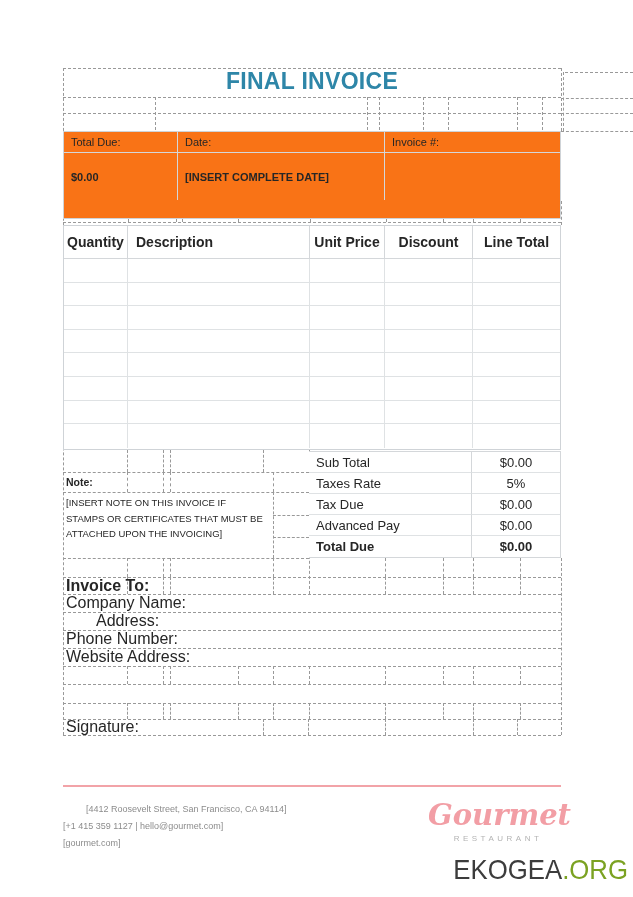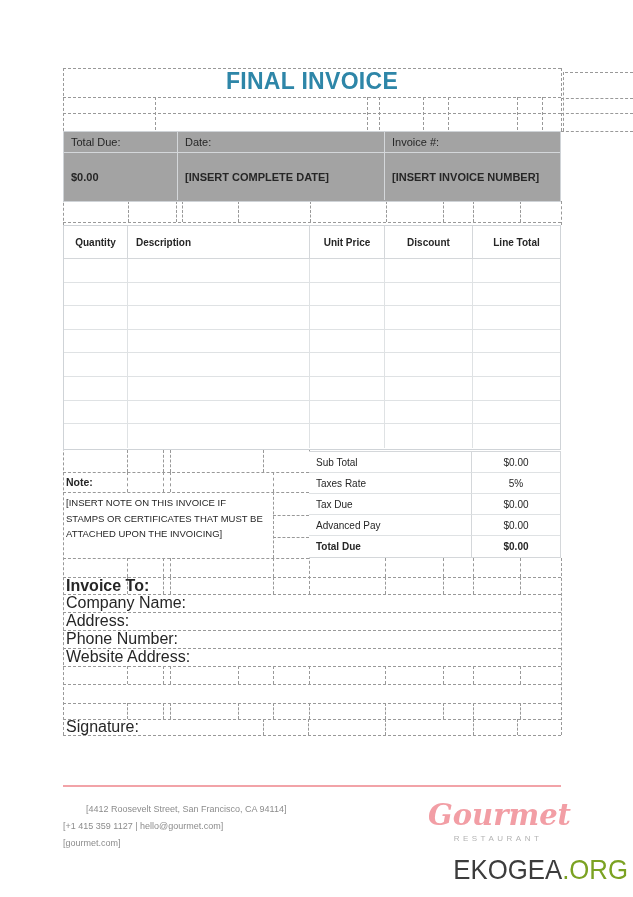--- a/index.html
+++ b/index.html
@@ -6,44 +6,44 @@
   .page{position:relative;width:633px;height:897px;background:#ffffff;
         font-family:"Liberation Sans",sans-serif;color:#262626;overflow:hidden;}
   .abs{position:absolute;}
   
   .dh{position:absolute;height:0;border-top:1px dashed #999;}
   .dv{position:absolute;width:0;border-left:1px dashed #999;}
   
   .title{left:63px;top:66px;width:498px;height:31px;line-height:31px;text-align:center;
          font-size:23px;font-weight:bold;color:#2E86A8;letter-spacing:.3px;}
   
-  #info{left:63px;top:131px;width:498px;height:71px;box-sizing:border-box;
+  #info{left:63px;top:131px;width:498px;height:88px;box-sizing:border-box;
         border:1px solid #cfd3d7;display:grid;grid-template-columns:114px 207px 175px;
-        grid-template-rows:21px 47px;background:#a3a3a3;}
+        grid-template-rows:21px 47px;background:#f97316;}
   .ic{box-sizing:border-box;border-right:1px solid #d4d7da;padding-left:7px;
       display:flex;align-items:center;font-size:11px;}
   .ic.hdr{border-bottom:1px solid #d4d7da;}
   .ic.lastc{border-right:none;}
   .ic.val{font-weight:bold;}
   
   #items{left:63px;top:225px;width:498px;height:225px;box-sizing:border-box;
          border:1px solid #cfd3d7;display:grid;background:#fff;
          grid-template-columns:64px 182px 75px 88px 87px;
          grid-template-rows:33px repeat(8,23.6px);}
   #items > div{box-sizing:border-box;border-right:1px solid #dfe2e4;border-bottom:1px solid #dfe2e4;}
   #items > div:nth-child(5n){border-right:none;}
   #items > div:nth-last-child(-n+5){border-bottom:none;}
-  #items > .it-h{font-weight:bold;font-size:10px;display:flex;align-items:center;
+  #items > .it-h{font-weight:bold;font-size:14px;display:flex;align-items:center;
          justify-content:center;border-right-color:#d4d7da;border-bottom-color:#d4d7da;}
   #items > .it-h.desc{justify-content:flex-start;padding-left:8px;}
   
   #totals{left:309px;top:451px;width:252px;height:107px;box-sizing:border-box;
           border-top:1px solid #d4d7da;border-right:1px solid #d4d7da;border-bottom:1px solid #d4d7da;
           display:grid;grid-template-columns:163px 88px;grid-template-rows:repeat(5,1fr);background:#fff;}
-  #totals > div{box-sizing:border-box;border-bottom:1px solid #dfe2e4;display:flex;align-items:center;font-size:10px;}
+  #totals > div{box-sizing:border-box;border-bottom:1px solid #dfe2e4;display:flex;align-items:center;font-size:13px;}
   #totals > div:nth-last-child(-n+2){border-bottom:none;font-weight:bold;}
   #totals > .tl{padding-left:7px;border-right:1px solid #d4d7da;}
   #totals > .tv{justify-content:center;}
   
   .note-label{left:66px;top:472px;height:20px;line-height:20px;font-size:10.5px;font-weight:bold;}
   .note-text{left:66px;top:495px;width:205px;font-size:9.5px;line-height:15.6px;}
   
   .row-label{left:66px;font-size:16px;}
   .bold{font-weight:bold;}
   
@@ -162,21 +162,20 @@
     </div>
 
   <div class="abs title">FINAL INVOICE</div>
 
   <div class="abs" id="info">
     <div class="ic hdr">Total Due:</div>
     <div class="ic hdr">Date:</div>
     <div class="ic hdr lastc">Invoice #:</div>
     <div class="ic val">$0.00</div>
     <div class="ic val">[INSERT COMPLETE DATE]</div>
-    <div class="ic val lastc">[INSERT INVOICE NUMBER]</div>
   </div>
 
   <div class="abs" id="items">
     <div class="it-h">Quantity</div>
     <div class="it-h desc">Description</div>
     <div class="it-h">Unit Price</div>
     <div class="it-h">Discount</div>
     <div class="it-h">Line Total</div>
 
   <div></div>
@@ -236,21 +235,21 @@
     <div class="tl">Tax Due</div>
     <div class="tv">$0.00</div>
     <div class="tl">Advanced Pay</div>
     <div class="tv">$0.00</div>
     <div class="tl">Total Due</div>
     <div class="tv">$0.00</div>
   </div>
 
   <div class="abs row-label bold" style="top:577px;height:17px;line-height:17px;">Invoice To:</div>
   <div class="abs row-label" style="top:594px;height:18px;line-height:18px;">Company Name:</div>
-  <div class="abs row-label" style="top:612px;height:18px;line-height:18px;">Address:</div>
+  <div class="abs row-label" style="top:612px;height:18px;line-height:18px;margin-left:30px;">Address:</div>
   <div class="abs row-label" style="top:630px;height:18px;line-height:18px;">Phone Number:</div>
   <div class="abs row-label" style="top:648px;height:18px;line-height:18px;">Website Address:</div>
 
   <div class="abs row-label" style="top:719px;height:16px;line-height:16px;">Signature:</div>
 
   <div class="abs divider"></div>
   <div class="abs f-line" style="top:801px;padding-left:23px;">[4412 Roosevelt Street, San Francisco, CA 94114]</div>
   <div class="abs f-line" style="top:818px;">[+1 415 359 1127 | hello@gourmet.com]</div>
   <div class="abs f-line" style="top:835px;">[gourmet.com]</div>
 

